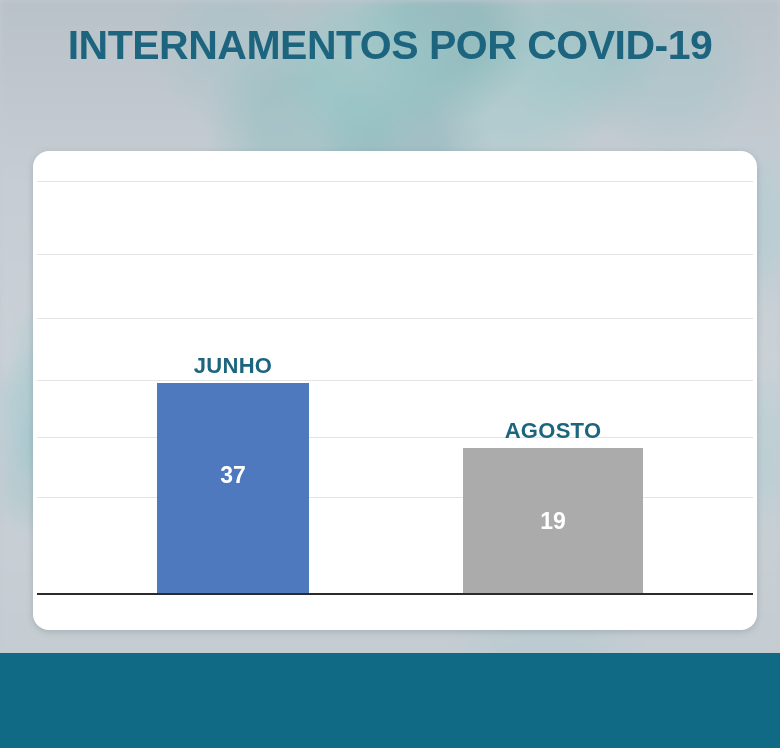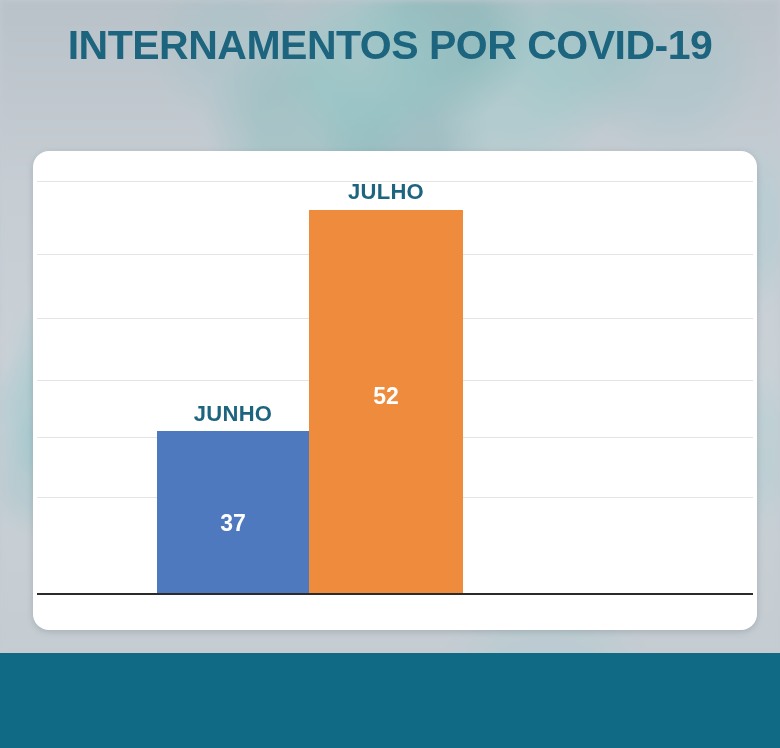--- a/index.html
+++ b/index.html
@@ -128,30 +128,30 @@
 
       <div class="gridline" style="top:30px;"></div>
       <div class="gridline" style="top:103px;"></div>
       <div class="gridline" style="top:167px;"></div>
       <div class="gridline" style="top:229px;"></div>
       <div class="gridline" style="top:286px;"></div>
       <div class="gridline" style="top:346px;"></div>
 
       <div style="position:absolute;left:0;top:0;right:0;height:442px;">
 
-        <div class="bar" style="left:124px;width:152px;height:162px;background:#4e79be;">
+        <div class="bar" style="left:124px;width:152px;height:210px;background:#4e79be;">
           <div class="bar-label" style="top:-30px;">JUNHO</div>
           <div class="bar-value" style="top:79px;">37</div>
         </div>
 
-        <div class="bar" style="left:276px;width:154px;height:383px;background:#ee8b3d;">
-          <div class="bar-label" style="top:-31px;">JULHO</div>
-          <div class="bar-value" style="top:173px;">52</div>
+
+        <div class="bar" style="left:430px;width:180px;height:145px;background:#ababab;">
+          <div class="bar-label" style="top:-30px;">AGOSTO</div>
+          <div class="bar-value" style="top:60px;">19</div>
         </div>
-
 
       </div>
 
       <div class="axis-baseline" style="top:442px;"></div>
 
     </div>
   </div>
 
   <div class="bottom-band"></div>
 

